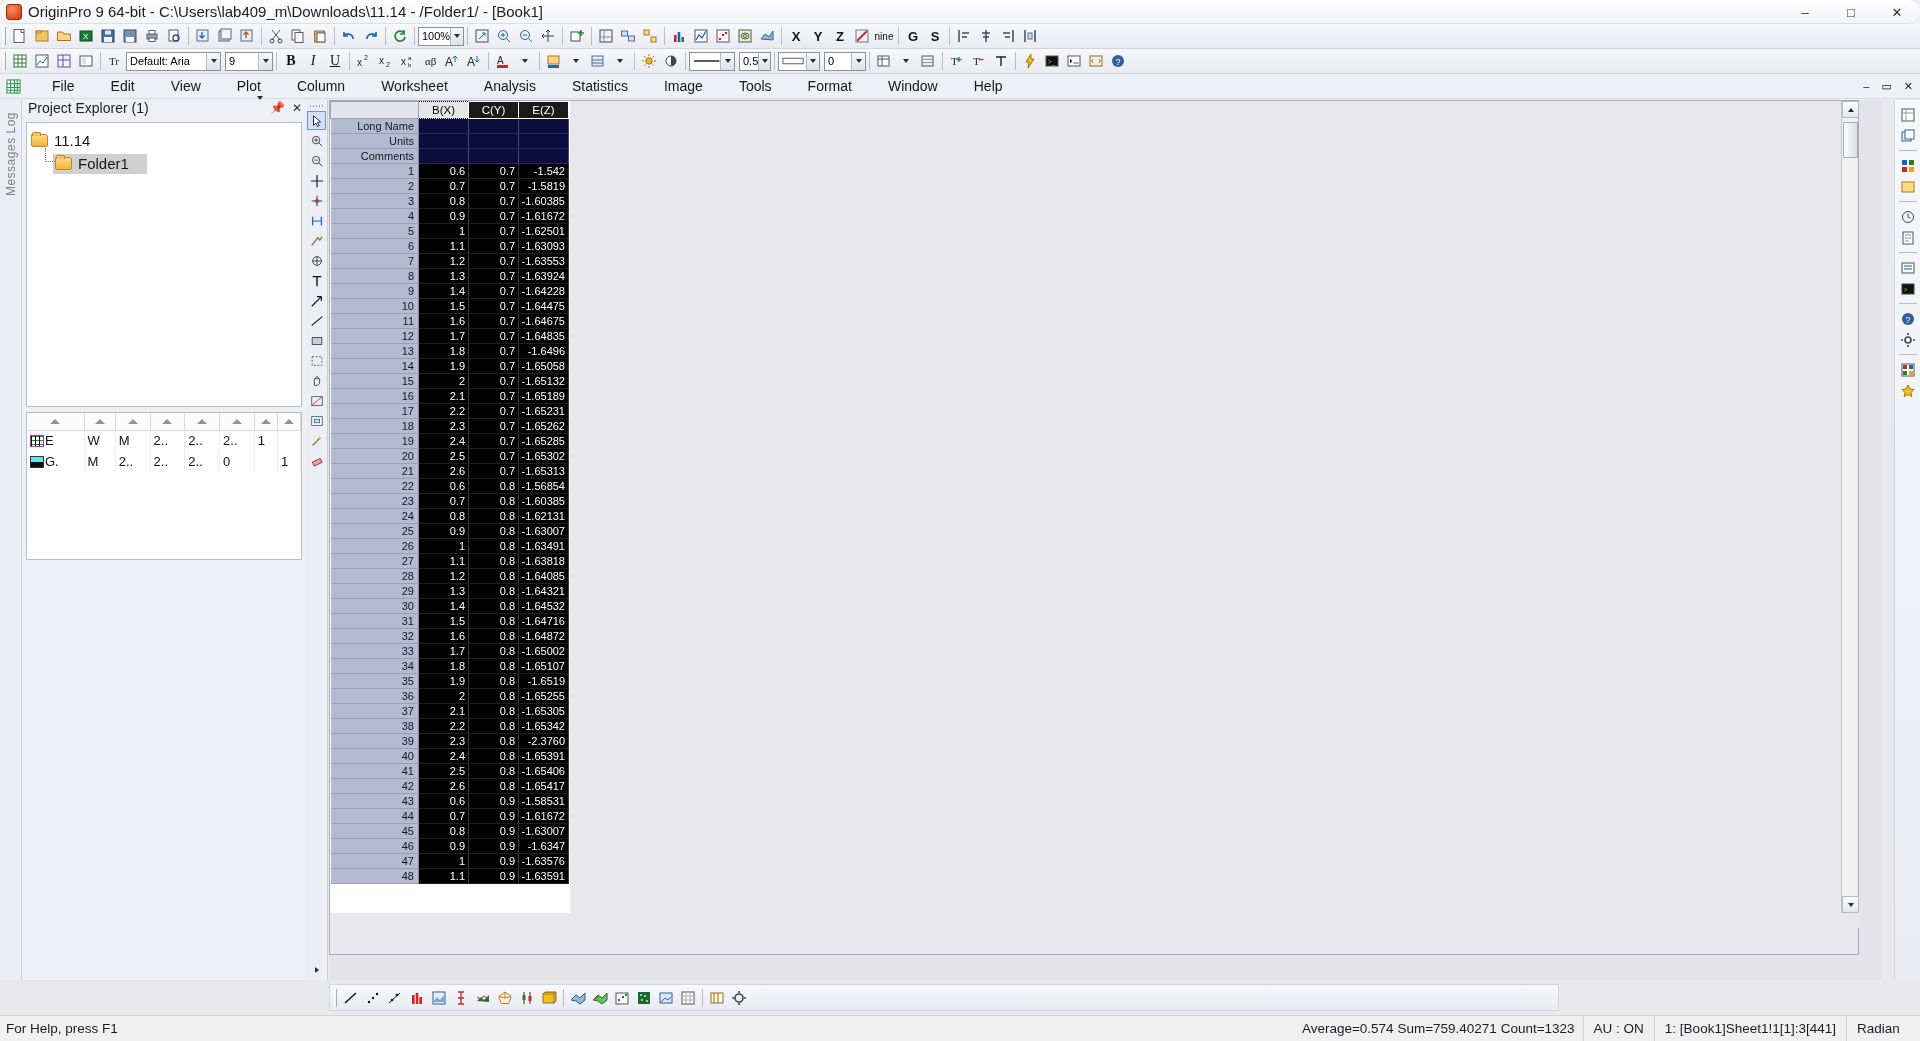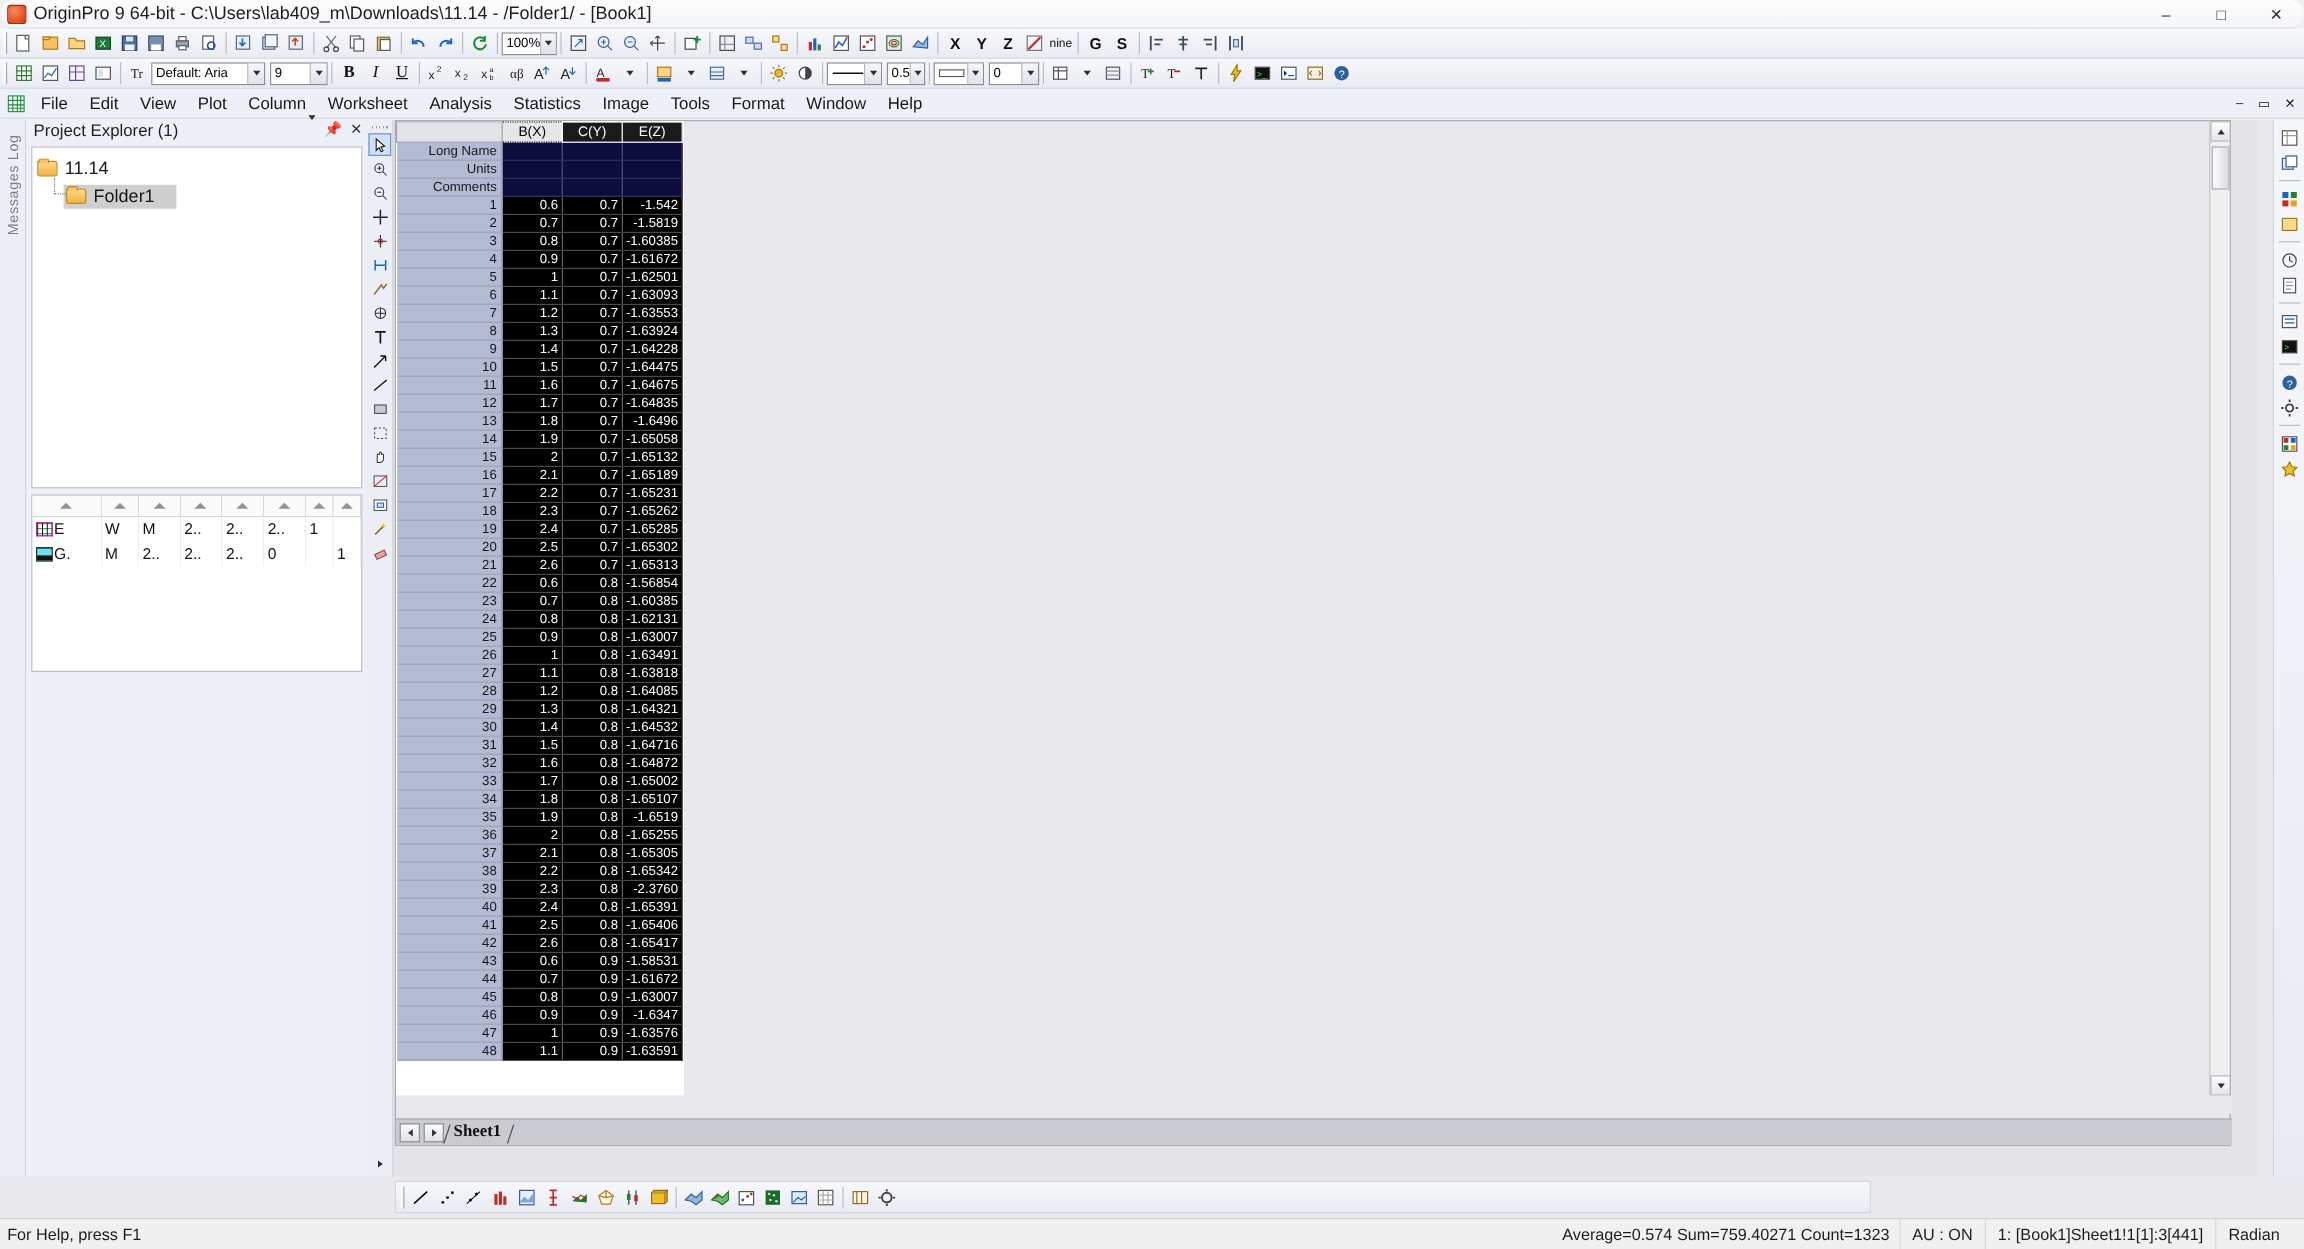--- a/index.html
+++ b/index.html
@@ -81,20 +81,21 @@
     border-right: 3px solid transparent; border-top: 4px solid #2d2d2d;
   }
 
   
   #menubar {
     height: 25px;
     background: #eef0f7;
     border-bottom: 1px solid #d7dae2;
     display: flex; align-items: center;
     position: relative;
+    gap: 18px;
   }
   #menubar .menu-item {
     padding: 3px 9px; font-size: 14px; color: #15181c; cursor: default;
     font-family: "Liberation Sans", sans-serif;
   }
   #menu-min-restore-close { position: absolute; right: 4px; display: flex; gap: 6px; }
   #menu-min-restore-close span { font-size: 11px; color: #222; padding: 0 3px; }
 
   
   #main {
@@ -1369,29 +1370,20 @@
           </div>
         <div style="height:4px"></div>
         <div class="sb-thumb"></div>
         <div class="sb-arrow" style="position:absolute;bottom:0">
             <i class="caret-dn"></i>
           </div>
       </div>
 
       <div id="ws-hscroll"></div>
 
-      <div id="sheettabs">
-        <div class="navbtn">
-            <i class="caret-dn" style="transform:rotate(90deg);border-top-color:#333"></i>
-          </div>
-        <div class="navbtn">
-            <i class="caret-dn" style="transform:rotate(-90deg);border-top-color:#333"></i>
-          </div>
-        <div class="tab">Sheet1</div>
-      </div>
     </div>
   </div>
 
   <div id="bottombar">
     <div class="tb-grip"></div>
     <div class="tb-btn">
         <svg class="ico" viewBox="0 0 16 16">
           <path d="M2 13L13 3" stroke="#111" stroke-width="1.4"></path>
         </svg>
       </div>

